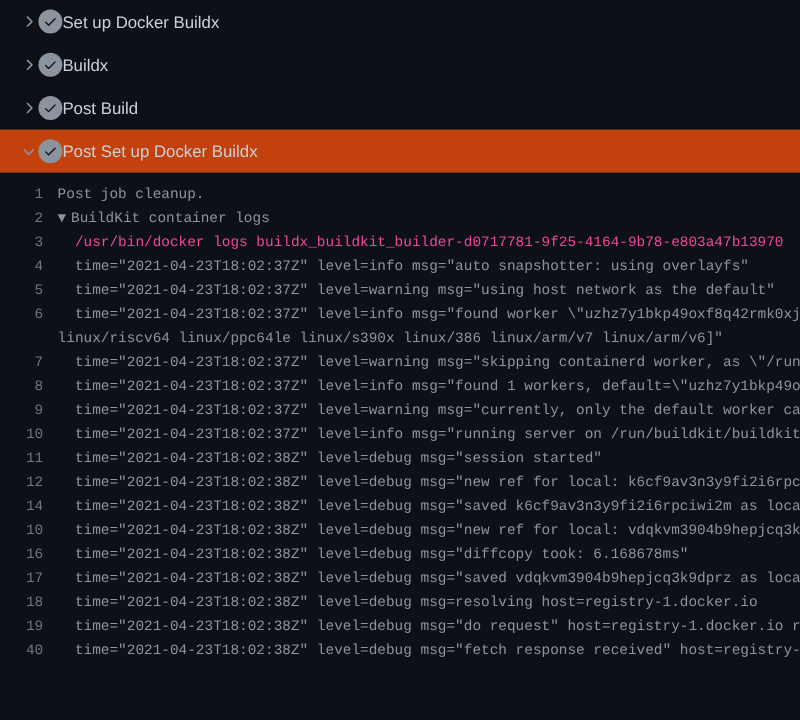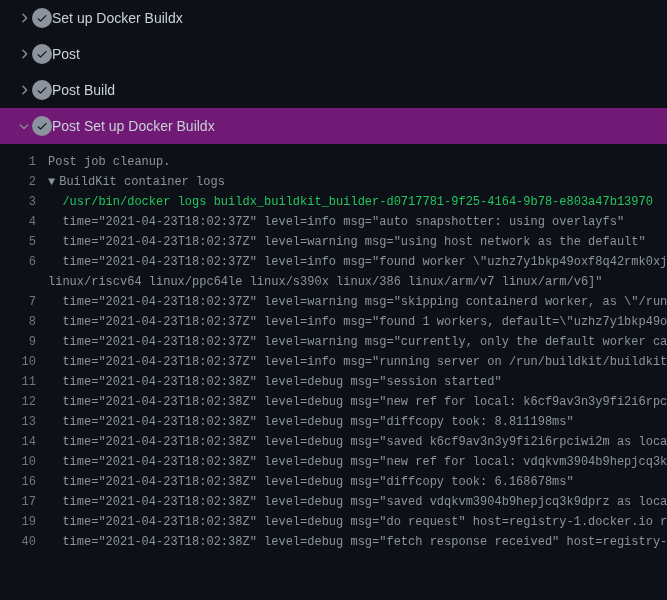--- a/index.html
+++ b/index.html
@@ -15,21 +15,21 @@
       width: 667px;
       height: 600px;
       overflow: hidden;
     }
     .step {
       display: flex;
       align-items: center;
       padding: 8px 16px;
     }
     .step.expanded {
-      background: #701a75;
+      background: #c2410c;
     }
     .chevron {
       width: 16px;
       height: 16px;
       display: flex;
       align-items: center;
       justify-content: center;
       color: #8b949e;
     }
     .check-circle {
@@ -68,21 +68,21 @@
       color: #6e7681;
       padding-right: 12px;
       flex-shrink: 0;
       user-select: none;
     }
     .line-content {
       color: #8b949e;
       white-space: pre;
     }
     .line-content .link {
-      color: #22c55e;
+      color: #ec4899;
       margin-top: 17px;
     }
     .fold-arrow {
       color: #8b949e;
       padding-right: 4px;
     }
   </style>
 </head>
 <body>
 
@@ -104,21 +104,21 @@
       <span class="chevron">
         <svg viewBox="0 0 16 16" width="14" height="14" fill="currentColor">
           <path d="M6.22 3.22a.75.75 0 0 1 1.06 0l4.25 4.25a.75.75 0 0 1 0 1.06l-4.25 4.25a.75.75 0 0 1-1.06-1.06L9.94 8 6.22 4.28a.75.75 0 0 1 0-1.06z"></path>
         </svg>
       </span>
       <span class="check-circle">
         <svg viewBox="0 0 16 16" fill="#0d1117">
           <path d="M13.78 4.22a.75.75 0 0 1 0 1.06l-7.25 7.25a.75.75 0 0 1-1.06 0L2.22 9.28a.75.75 0 0 1 1.06-1.06L6 10.94l6.72-6.72a.75.75 0 0 1 1.06 0z"></path>
         </svg>
       </span>
-      <span class="step-name">Post</span>
+      <span class="step-name">Buildx</span>
     </div>
     <div class="step">
       <span class="chevron">
         <svg viewBox="0 0 16 16" width="14" height="14" fill="currentColor">
           <path d="M6.22 3.22a.75.75 0 0 1 1.06 0l4.25 4.25a.75.75 0 0 1 0 1.06l-4.25 4.25a.75.75 0 0 1-1.06-1.06L9.94 8 6.22 4.28a.75.75 0 0 1 0-1.06z"></path>
         </svg>
       </span>
       <span class="check-circle">
         <svg viewBox="0 0 16 16" fill="#0d1117">
           <path d="M13.78 4.22a.75.75 0 0 1 0 1.06l-7.25 7.25a.75.75 0 0 1-1.06 0L2.22 9.28a.75.75 0 0 1 1.06-1.06L6 10.94l6.72-6.72a.75.75 0 0 1 1.06 0z"></path>
@@ -147,20 +147,20 @@
     <div class="log-line"><span class="line-num">4</span><span class="line-content">  <span>time="2021-04-23T18:02:37Z" level=info msg="auto snapshotter: using overlayfs"</span></span></div>
     <div class="log-line"><span class="line-num">5</span><span class="line-content">  <span>time="2021-04-23T18:02:37Z" level=warning msg="using host network as the default"</span></span></div>
     <div class="log-line"><span class="line-num">6</span><span class="line-content">  <span>time="2021-04-23T18:02:37Z" level=info msg="found worker \"uzhz7y1bkp49oxf8q42rmk0xj</span></span></div>
     <div class="log-line"><span class="line-num"></span><span class="line-content"><span>linux/riscv64 linux/ppc64le linux/s390x linux/386 linux/arm/v7 linux/arm/v6]"</span></span></div>
     <div class="log-line"><span class="line-num">7</span><span class="line-content">  <span>time="2021-04-23T18:02:37Z" level=warning msg="skipping containerd worker, as \"/run</span></span></div>
     <div class="log-line"><span class="line-num">8</span><span class="line-content">  <span>time="2021-04-23T18:02:37Z" level=info msg="found 1 workers, default=\"uzhz7y1bkp49o</span></span></div>
     <div class="log-line"><span class="line-num">9</span><span class="line-content">  <span>time="2021-04-23T18:02:37Z" level=warning msg="currently, only the default worker ca</span></span></div>
     <div class="log-line"><span class="line-num">10</span><span class="line-content">  <span>time="2021-04-23T18:02:37Z" level=info msg="running server on /run/buildkit/buildkit</span></span></div>
     <div class="log-line"><span class="line-num">11</span><span class="line-content">  <span>time="2021-04-23T18:02:38Z" level=debug msg="session started"</span></span></div>
     <div class="log-line"><span class="line-num">12</span><span class="line-content">  <span>time="2021-04-23T18:02:38Z" level=debug msg="new ref for local: k6cf9av3n3y9fi2i6rpc</span></span></div>
-    <div class="log-line"><span class="line-num">13</span><span class="line-content">  <span>time="2021-04-23T18:02:38Z" level=debug msg="diffcopy took: 8.811198ms"</span></span></div>
     <div class="log-line"><span class="line-num">14</span><span class="line-content">  <span>time="2021-04-23T18:02:38Z" level=debug msg="saved k6cf9av3n3y9fi2i6rpciwi2m as loca</span></span></div>
     <div class="log-line"><span class="line-num">10</span><span class="line-content">  <span>time="2021-04-23T18:02:38Z" level=debug msg="new ref for local: vdqkvm3904b9hepjcq3k</span></span></div>
     <div class="log-line"><span class="line-num">16</span><span class="line-content">  <span>time="2021-04-23T18:02:38Z" level=debug msg="diffcopy took: 6.168678ms"</span></span></div>
     <div class="log-line"><span class="line-num">17</span><span class="line-content">  <span>time="2021-04-23T18:02:38Z" level=debug msg="saved vdqkvm3904b9hepjcq3k9dprz as loca</span></span></div>
+    <div class="log-line"><span class="line-num">18</span><span class="line-content">  <span>time="2021-04-23T18:02:38Z" level=debug msg=resolving host=registry-1.docker.io</span></span></div>
     <div class="log-line"><span class="line-num">19</span><span class="line-content">  <span>time="2021-04-23T18:02:38Z" level=debug msg="do request" host=registry-1.docker.io r</span></span></div>
     <div class="log-line"><span class="line-num">40</span><span class="line-content">  <span>time="2021-04-23T18:02:38Z" level=debug msg="fetch response received" host=registry-</span></span></div>
   </div>
 
 </body></html>

